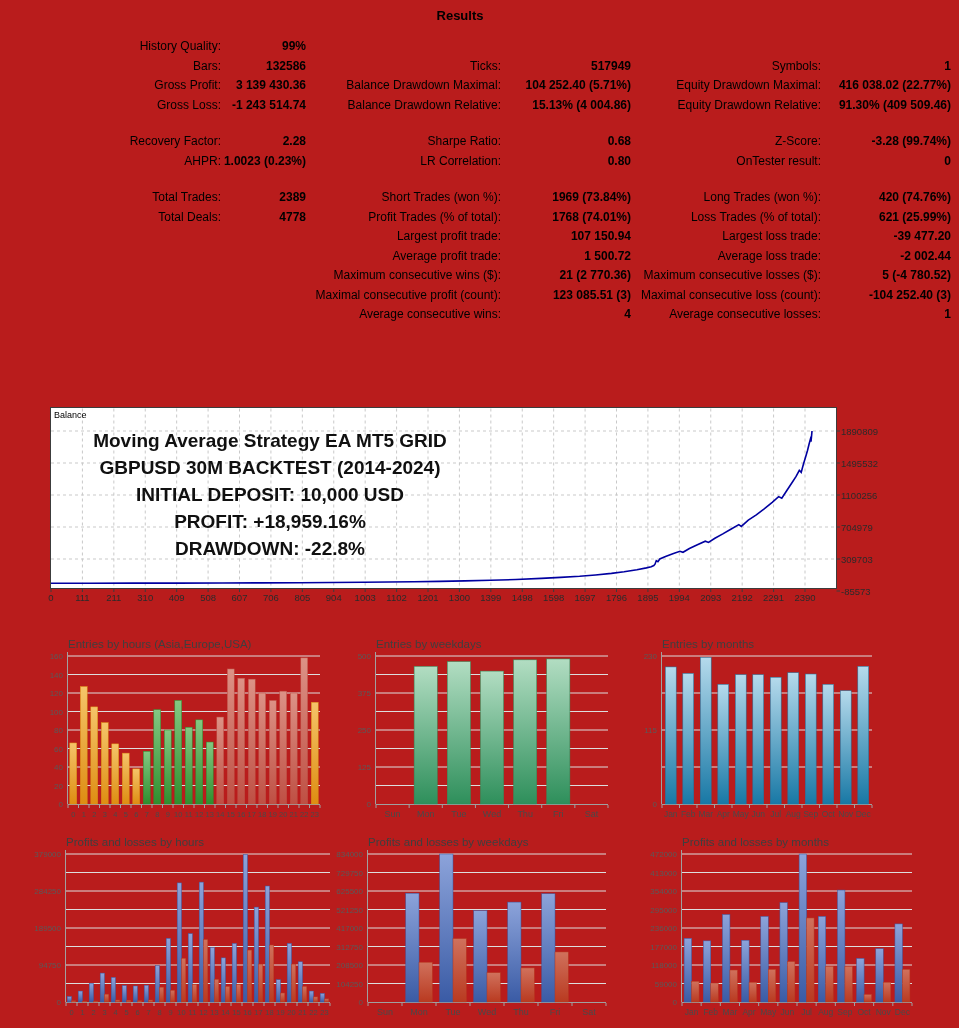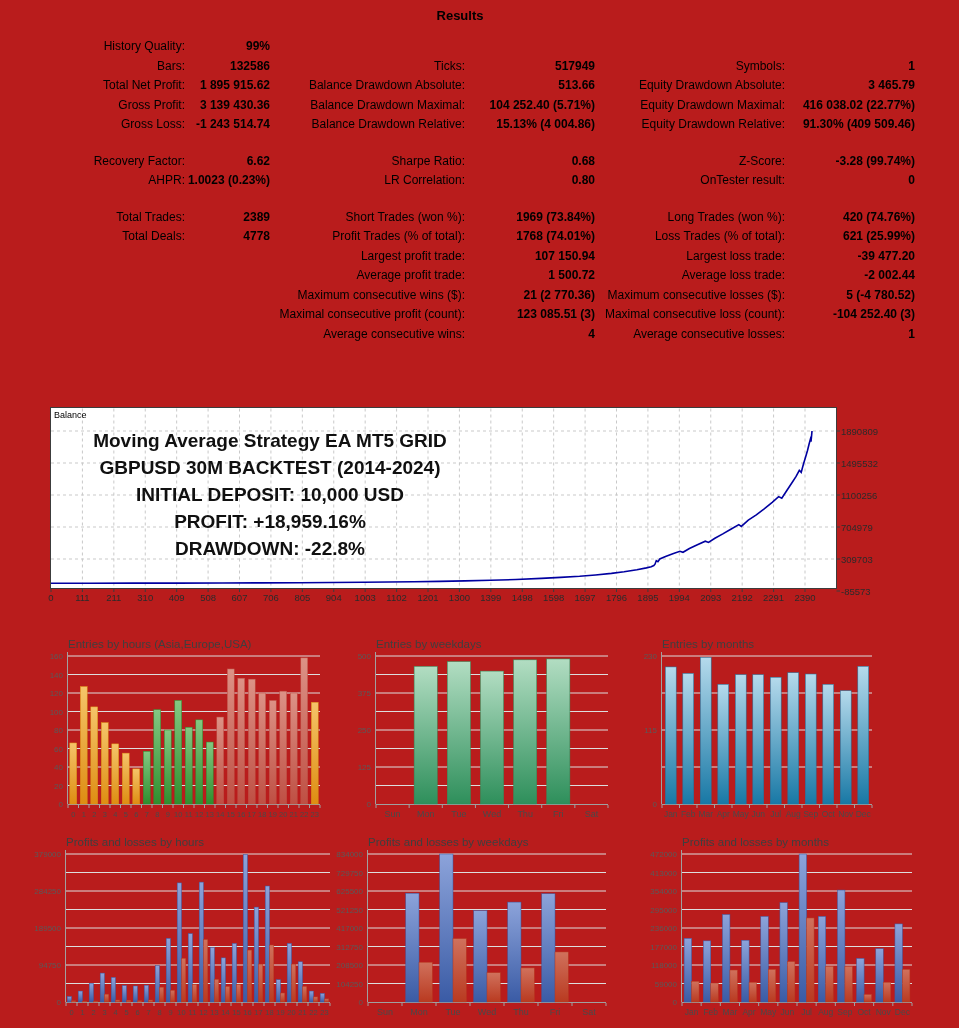--- a/index.html
+++ b/index.html
@@ -1,21 +1,21 @@
 <!DOCTYPE html>
 <html><head>
 <meta charset="utf-8">
 <style>
   html,body{margin:0;padding:0;background:#fff;}
   .page{position:relative;width:959px;height:1028px;background:#b91c1c;overflow:hidden;
         font-family:"Liberation Sans",sans-serif;color:#000;}
   .report-title{position:absolute;top:8px;left:0;width:920px;text-align:center;
         font-size:13px;font-weight:bold;}
   .stats{position:absolute;top:37px;left:0;}
-  .stats-section{margin-bottom:17px;}
+  .stats-section{margin-bottom:17px;padding-left:36px;}
   .stats-row{display:grid;grid-template-columns:185px 85px 195px 130px 190px 130px;}
   .stats-row div{font-size:12px;line-height:19.5px;text-align:right;white-space:nowrap;}
   .stats-row .val{font-weight:bold;}
   svg{position:absolute;display:block;}
   svg text{font-family:"Liberation Sans",sans-serif;}
   #balance{left:0;top:404px;}
   #eh{left:24px;top:636px;}
   #ew{left:336px;top:636px;}
   #em{left:622px;top:636px;}
   #ph{left:14px;top:834px;}
@@ -39,48 +39,40 @@
         </div>
         <div class="stats-row">
           <div class="lab">Bars:</div>
           <div class="val">132586</div>
           <div class="lab">Ticks:</div>
           <div class="val">517949</div>
           <div class="lab">Symbols:</div>
           <div class="val">1</div>
         </div>
         <div class="stats-row">
-          <div class="lab">Total Net Profit:</div>
-          <div class="val">1 895 915.62</div>
-          <div class="lab">Balance Drawdown Absolute:</div>
-          <div class="val">513.66</div>
-          <div class="lab">Equity Drawdown Absolute:</div>
-          <div class="val">3 465.79</div>
-        </div>
-        <div class="stats-row">
           <div class="lab">Gross Profit:</div>
           <div class="val">3 139 430.36</div>
           <div class="lab">Balance Drawdown Maximal:</div>
           <div class="val">104 252.40 (5.71%)</div>
           <div class="lab">Equity Drawdown Maximal:</div>
           <div class="val">416 038.02 (22.77%)</div>
         </div>
         <div class="stats-row">
           <div class="lab">Gross Loss:</div>
           <div class="val">-1 243 514.74</div>
           <div class="lab">Balance Drawdown Relative:</div>
           <div class="val">15.13% (4 004.86)</div>
           <div class="lab">Equity Drawdown Relative:</div>
           <div class="val">91.30% (409 509.46)</div>
         </div>
       </div>
       <div class="stats-section">
         <div class="stats-row">
           <div class="lab">Recovery Factor:</div>
-          <div class="val">6.62</div>
+          <div class="val">2.28</div>
           <div class="lab">Sharpe Ratio:</div>
           <div class="val">0.68</div>
           <div class="lab">Z-Score:</div>
           <div class="val">-3.28 (99.74%)</div>
         </div>
         <div class="stats-row">
           <div class="lab">AHPR:</div>
           <div class="val">1.0023 (0.23%)</div>
           <div class="lab">LR Correlation:</div>
           <div class="val">0.80</div>

